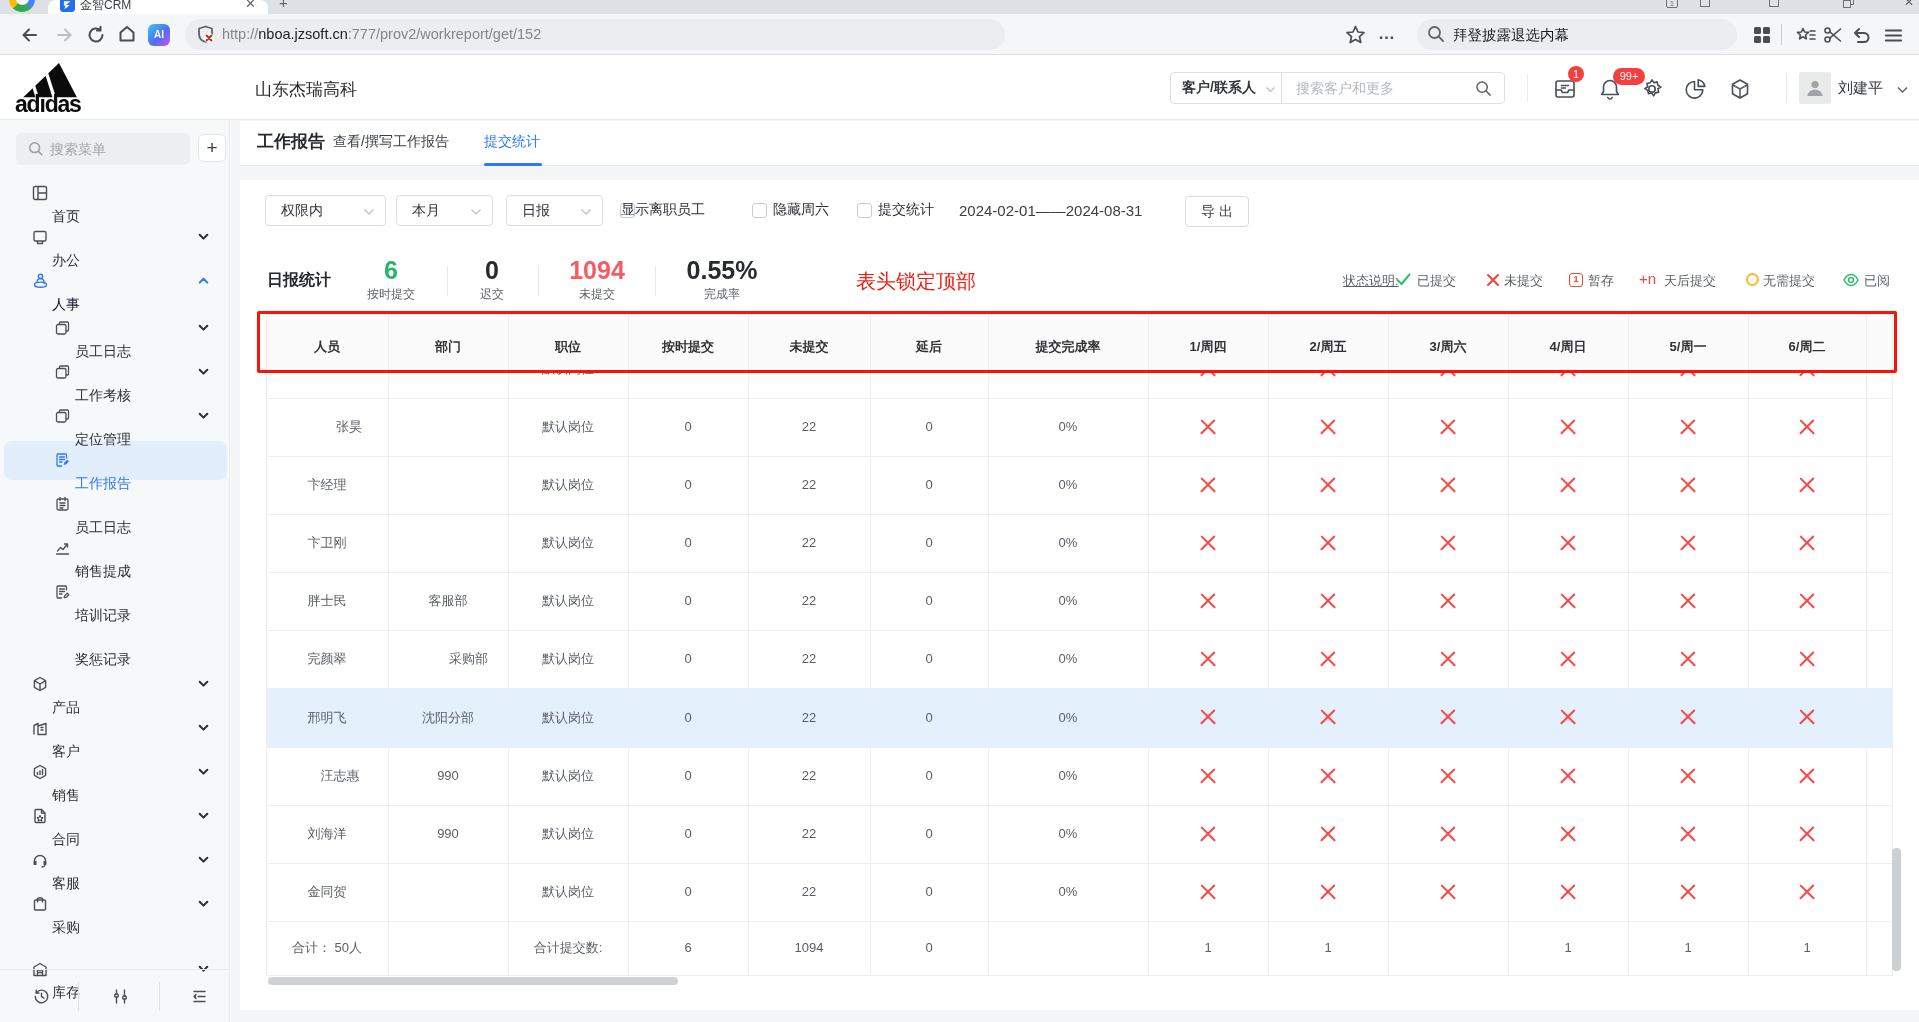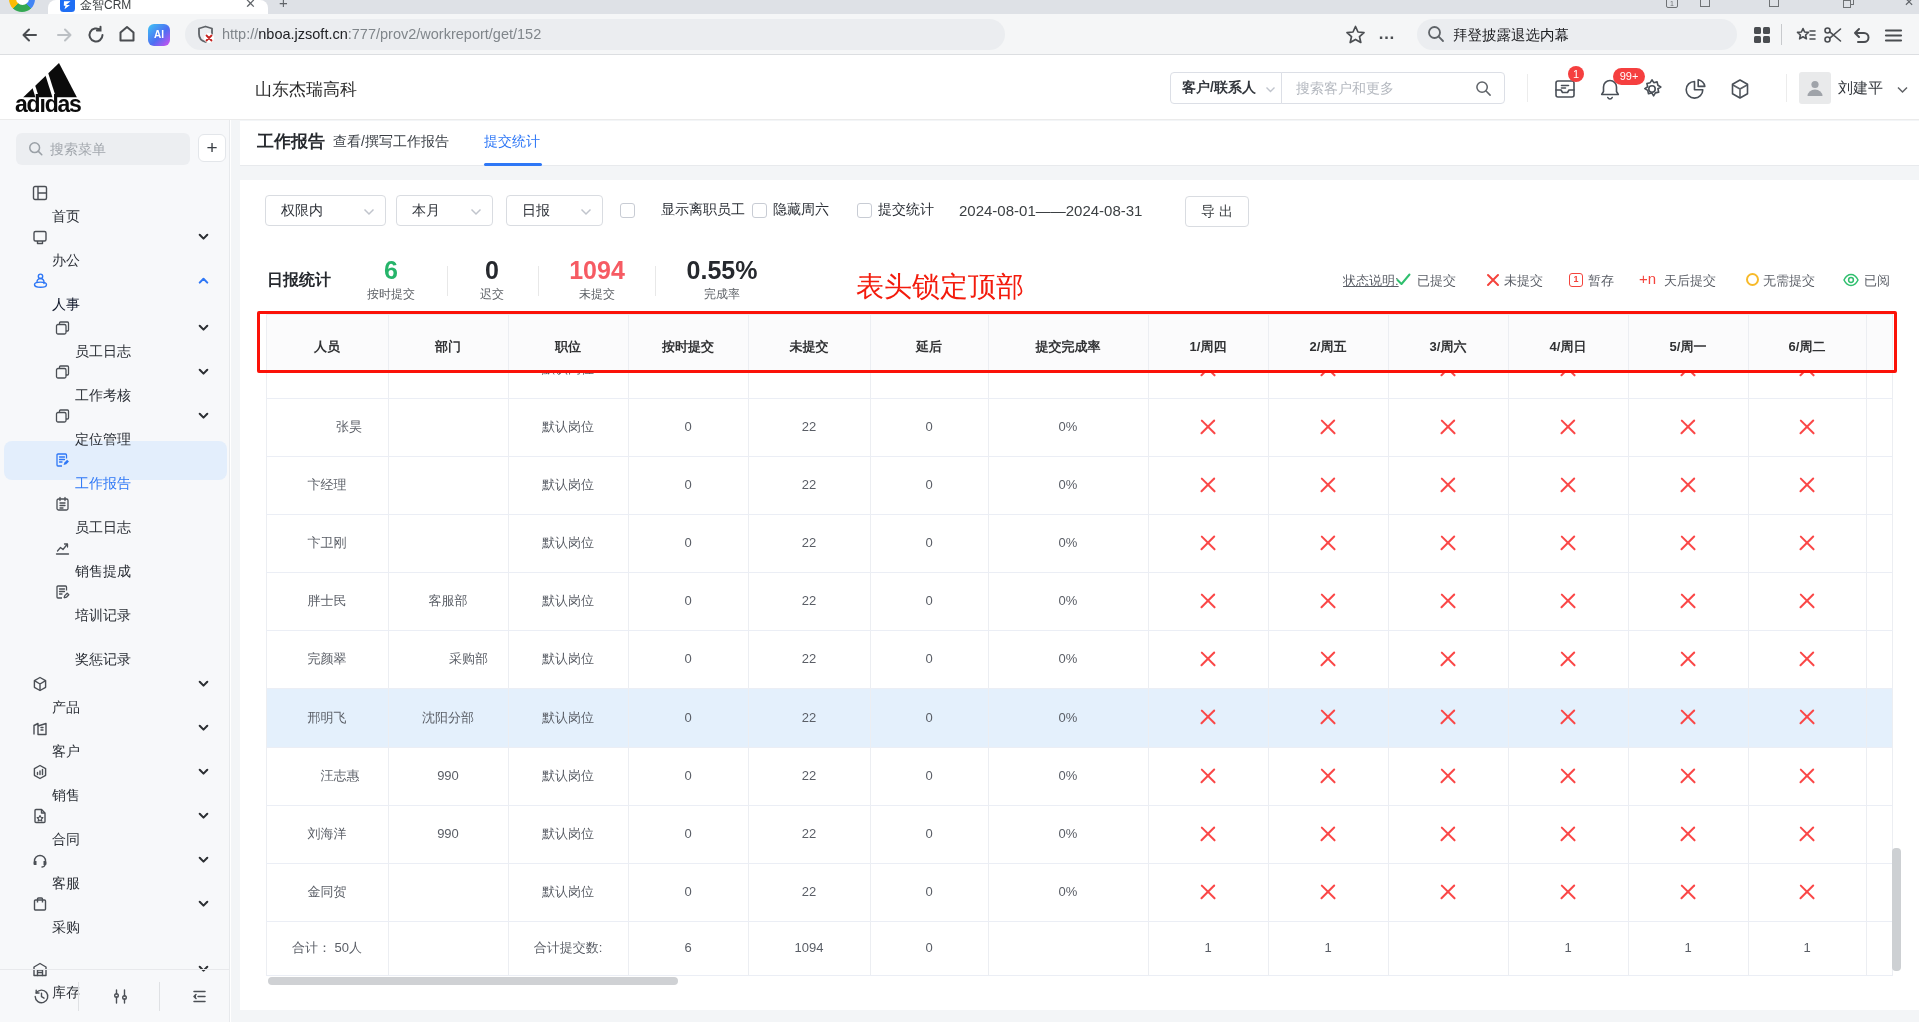--- a/index.html
+++ b/index.html
@@ -389,40 +389,40 @@
 <div class="sel" style="left:34px;width:121px;">权限内<svg class="selchev" width="12" height="8" viewBox="0 0 12 8" fill="none" stroke="#c0c4cc" stroke-width="1.5">
         <path d="M1.5 1.5 L6 6 L10.5 1.5"></path>
       </svg></div>
 <div class="sel" style="left:165px;width:97px;">本月<svg class="selchev" width="12" height="8" viewBox="0 0 12 8" fill="none" stroke="#c0c4cc" stroke-width="1.5">
         <path d="M1.5 1.5 L6 6 L10.5 1.5"></path>
       </svg></div>
 <div class="sel" style="left:275px;width:97px;">日报<svg class="selchev" width="12" height="8" viewBox="0 0 12 8" fill="none" stroke="#c0c4cc" stroke-width="1.5">
         <path d="M1.5 1.5 L6 6 L10.5 1.5"></path>
       </svg></div>
 <div class="cbx" style="left:389px;"></div>
-    <div class="cblbl" style="left:390px;margin-left:40px;">显示离职员工</div>
+    <div class="cblbl" style="left:390px;">显示离职员工</div>
 <div class="cbx" style="left:521px;"></div>
     <div class="cblbl" style="left:542px;">隐藏周六</div>
 <div class="cbx" style="left:626px;"></div>
     <div class="cblbl" style="left:647px;">提交统计</div>
-<div class="abs" style="left:728px;top:75px;font-size:15px;color:#3c4043;line-height:31px;">2024-08-01——2024-08-31</div>
+<div class="abs" style="left:728px;top:75px;font-size:15px;color:#3c4043;line-height:31px;">2024-02-01——2024-08-31</div>
 <div class="abs" style="left:954px;top:76px;width:64px;height:31px;border:1px solid #d9dce1;border-radius:4px;font-size:14px;color:#3c4043;text-align:center;line-height:29px;">导 出</div>
 <div class="abs" style="left:36px;top:150px;font-size:16px;font-weight:bold;color:#26292e;">日报统计</div>
 <div class="statnum" style="left:100px;top:136px;color:#26b46a;">6</div>
 <div class="statlbl" style="left:100px;top:166px;">按时提交</div>
 <div class="statnum" style="left:201px;top:136px;color:#26292e;">0</div>
 <div class="statlbl" style="left:201px;top:166px;">迟交</div>
 <div class="statnum" style="left:306px;top:136px;color:#f65b63;">1094</div>
 <div class="statlbl" style="left:306px;top:166px;">未提交</div>
 <div class="statnum" style="left:431px;top:136px;color:#26292e;">0.55%</div>
 <div class="statlbl" style="left:431px;top:166px;">完成率</div>
 <div class="statdiv" style="left:216px;top:146px;"></div>
 <div class="statdiv" style="left:307px;top:146px;"></div>
 <div class="statdiv" style="left:424px;top:146px;"></div>
-<div class="abs" style="left:625px;top:148px;font-size:28px;color:#f31b0c;">表头锁定顶部</div>
+<div class="abs" style="left:625px;top:148px;font-size:20px;color:#f31b0c;">表头锁定顶部</div>
 <div class="lg" style="left:1112px;text-decoration:underline;">状态说明:</div>
 <svg class="abs" style="left:1165px;top:153px" width="15" height="13" viewBox="0 0 15 13" fill="none" stroke="#2fbf6e" stroke-width="2" stroke-linecap="round" stroke-linejoin="round">
       <path d="M1.5 7 L5.5 11 L13.5 1.5"></path>
     </svg>
 <div class="lg" style="left:1186px;">已提交</div>
 <svg class="abs" style="left:1255px;top:153px" width="14" height="14" viewBox="0 0 14 14" stroke="#f4433c" stroke-width="2" stroke-linecap="round">
       <path d="M2 2 L12 12 M12 2 L2 12"></path>
     </svg>
 <div class="lg" style="left:1273px;">未提交</div>
 <div class="abs" style="left:1338px;top:153px;width:14px;height:14px;border:1.5px solid #f4433c;border-radius:3px;color:#f4433c;font-size:9px;font-weight:bold;text-align:center;line-height:11px;">1</div>

